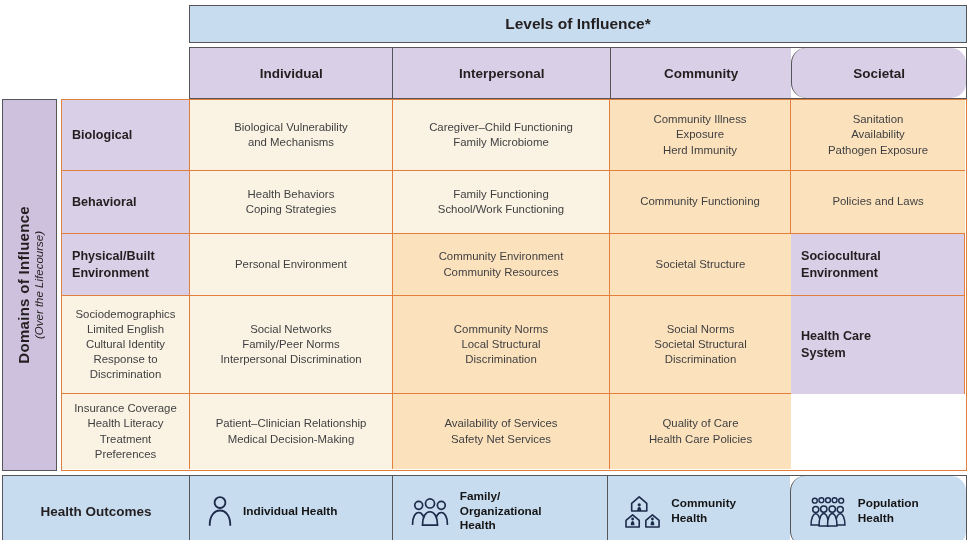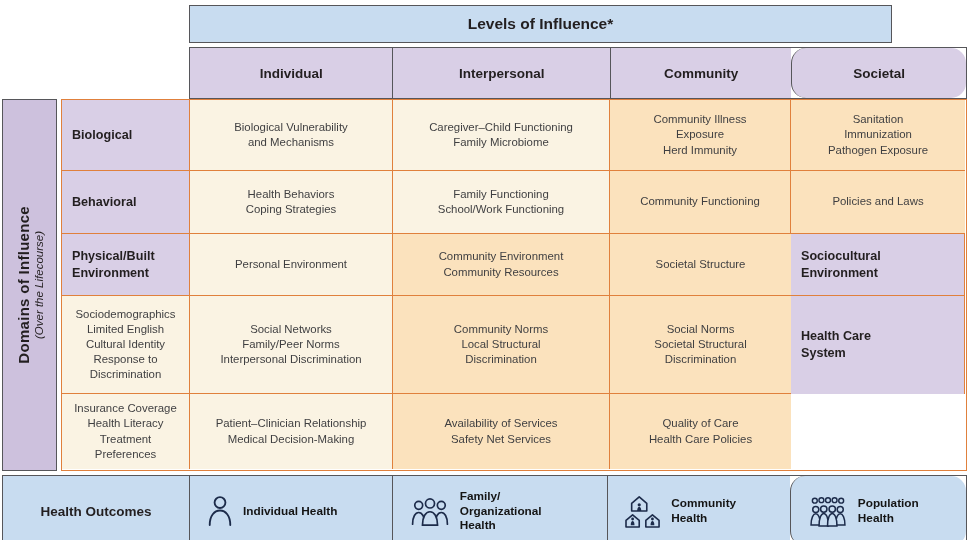--- a/index.html
+++ b/index.html
@@ -18,21 +18,21 @@
     font-family:"Liberation Sans","DejaVu Sans",sans-serif;
     background:#ffffff;
     color:var(--ink);
     padding:5px 2px;
   }
   .framework{width:965px;}
 
   
   .top-header{
     margin-left:187px;
-    width:703px;height:38px;
+    width:778px;height:38px;
     background:var(--header-blue);
     border:1.5px solid var(--border-dark);
     display:flex;align-items:center;justify-content:center;
     font-weight:bold;font-size:15.5px;
   }
 
   
   .colhead-row{
     margin-left:187px;margin-top:4px;
     width:778px;height:52px;
@@ -140,21 +140,21 @@
 
       <div class="bc rowhead">Biological</div>
       <div class="bc cream">Biological Vulnerability
 and Mechanisms</div>
       <div class="bc cream">Caregiver–Child Functioning
 Family Microbiome</div>
       <div class="bc peach">Community Illness
 Exposure
 Herd Immunity</div>
       <div class="bc peach no-r">Sanitation
-Immunization
+Availability
 Pathogen Exposure</div>
 
       <div class="bc rowhead">Behavioral</div>
       <div class="bc cream">Health Behaviors
 Coping Strategies</div>
       <div class="bc cream">Family Functioning
 School/Work Functioning</div>
       <div class="bc peach">Community Functioning</div>
       <div class="bc peach no-r">Policies and Laws</div>
 

